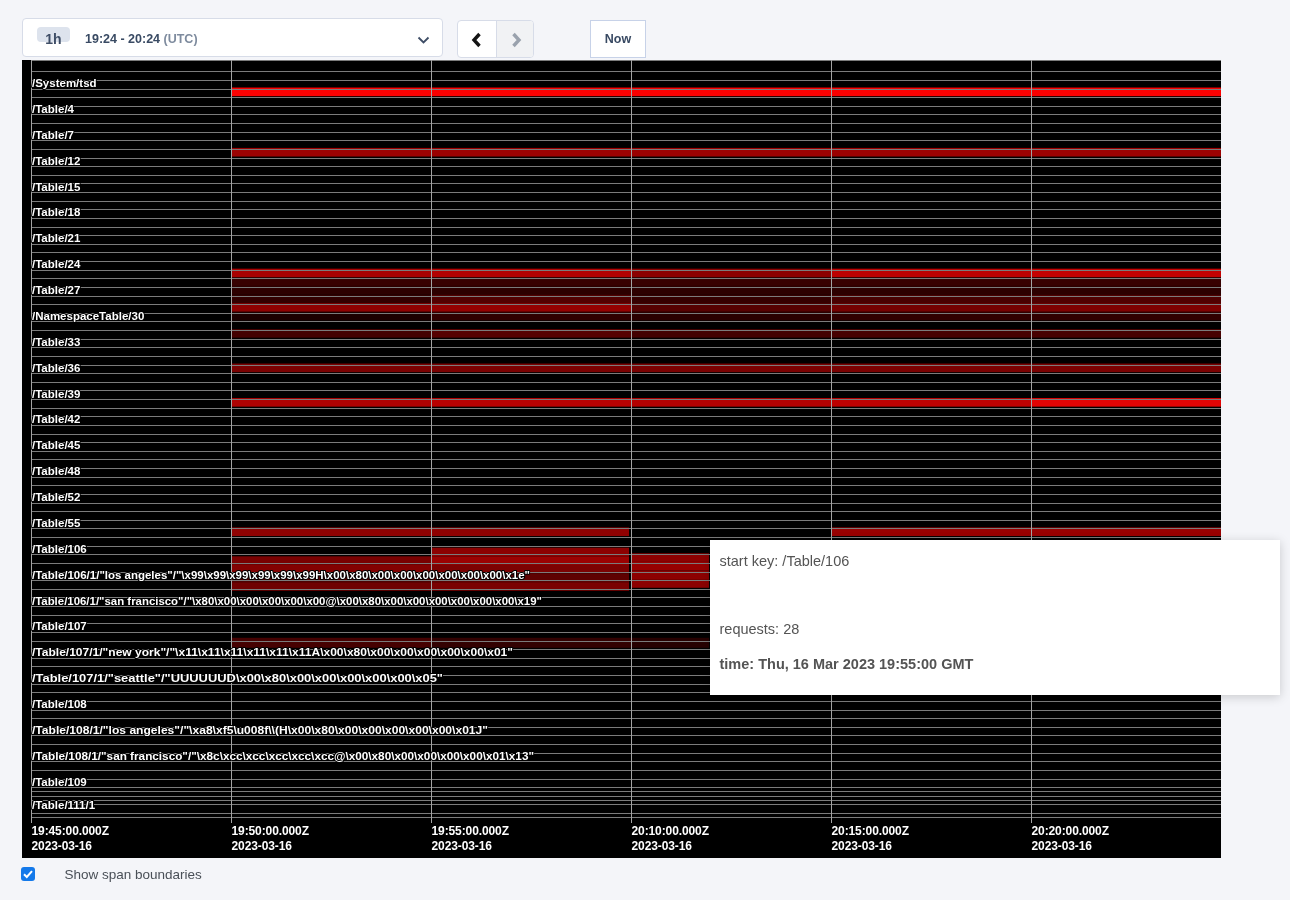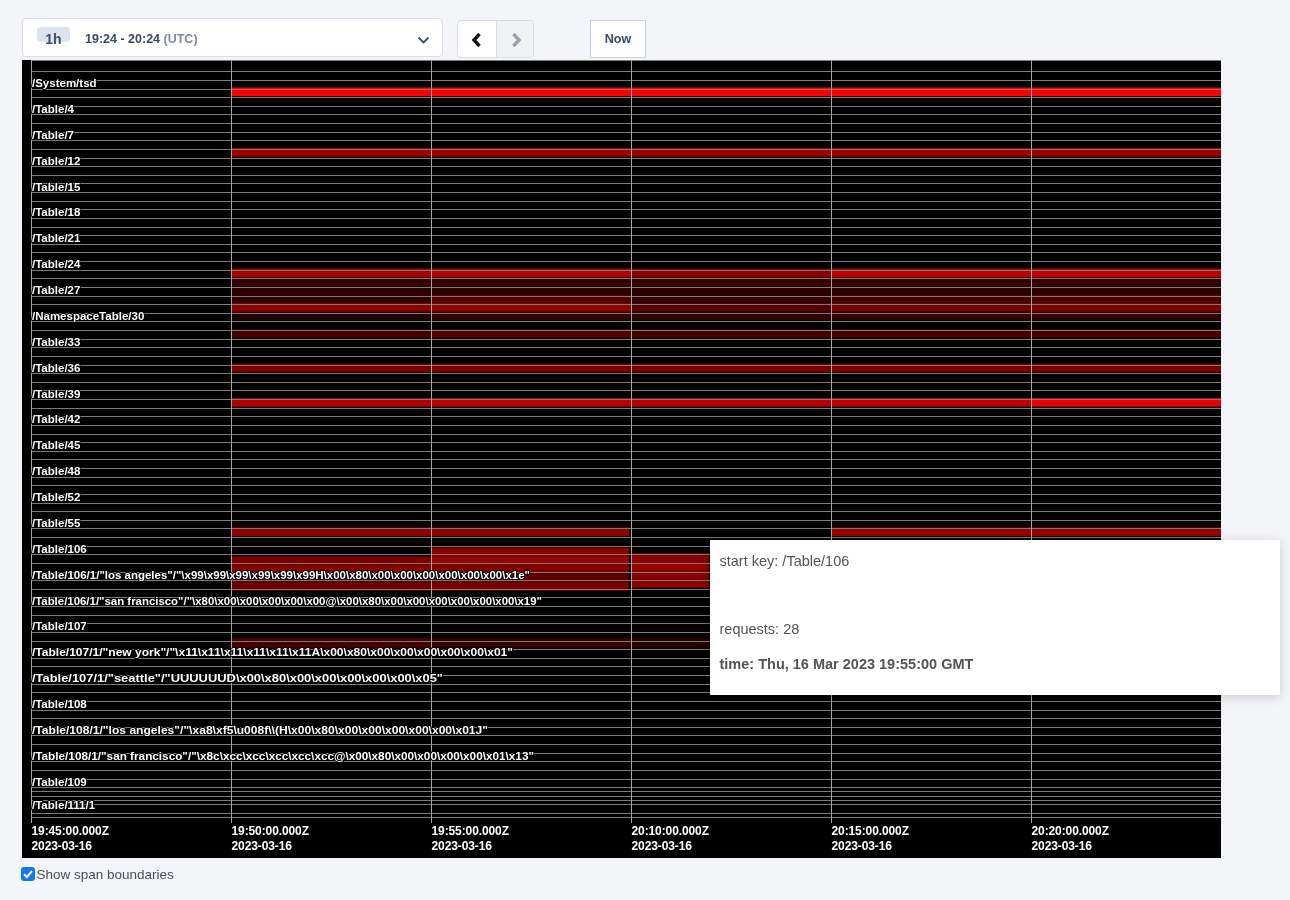--- a/index.html
+++ b/index.html
@@ -132,13 +132,13 @@
 <div class="abs" style="left:710px;top:540px;width:570px;height:155px;background:#fff;border-radius:0;box-shadow:0 2px 10px rgba(0,0,0,0.18);font-size:14.5px;line-height:14.5px;color:#545454;">
   <div class="abs" style="left:9.5px;top:14px;white-space:nowrap;">start key: /Table/106</div>
   <div class="abs" style="left:9.5px;top:82.4px;white-space:nowrap;">requests: 28</div>
   <div class="abs" style="left:9.5px;top:116.6px;white-space:nowrap;font-weight:bold;">time: Thu, 16 Mar 2023 19:55:00 GMT</div>
 </div>
 
 <div class="abs" style="left:21px;top:867px;width:14px;height:14px;background:#1479ea;border-radius:3px;"></div>
 <svg class="abs" style="left:21px;top:867px;" width="14" height="14" viewBox="0 0 14 14">
     <path d="M3 7.2 L5.8 10 L11 4.2" fill="none" stroke="#fff" stroke-width="2"></path>
   </svg>
-<div class="abs" style="left:36.5px;top:867px;font-size:13.5px;color:#494f57;">Show span boundaries</div>
+<div class="abs" style="left:36.5px;top:867px;font-size:13.5px;color:#494f57;padding-left:28px;">Show span boundaries</div>
 
 </body></html>

